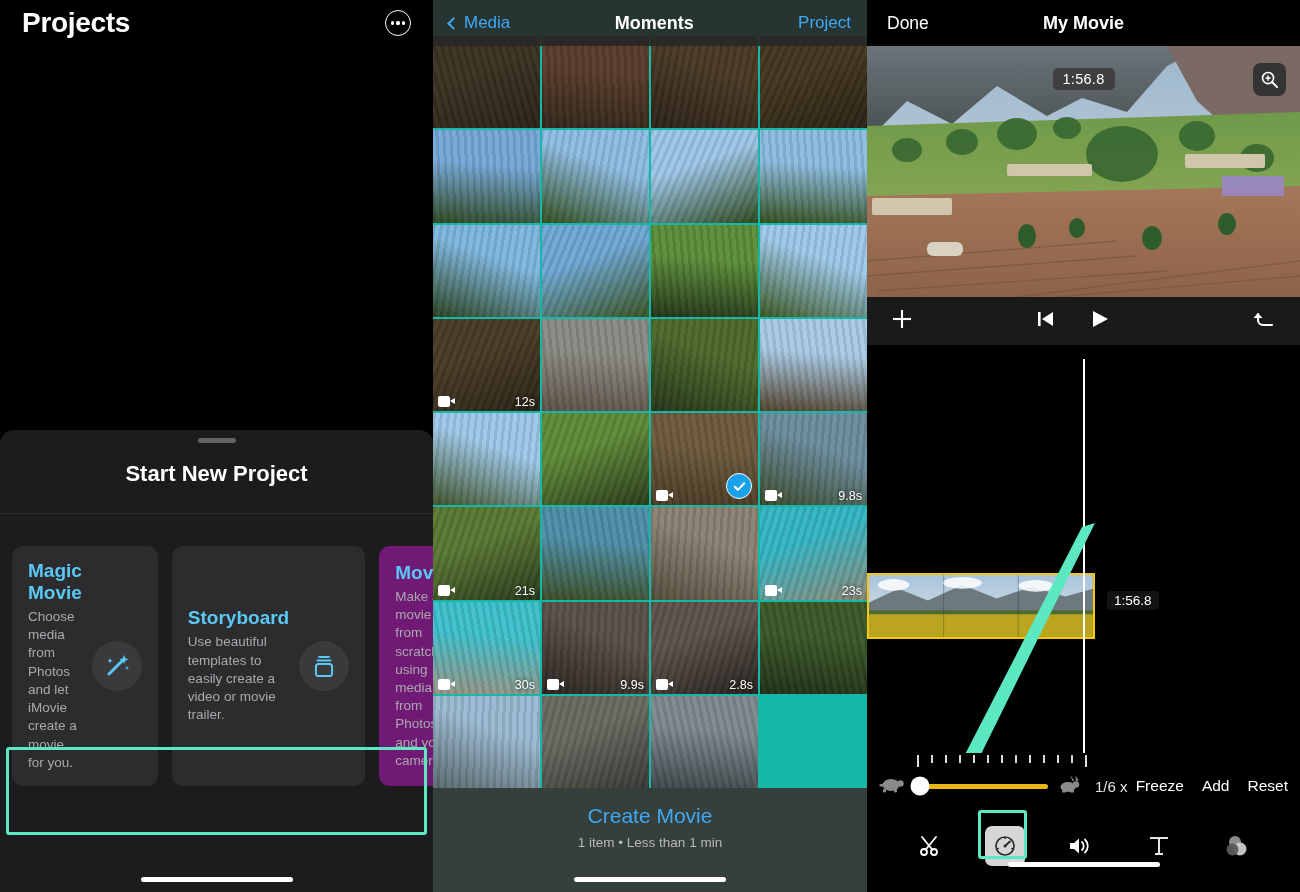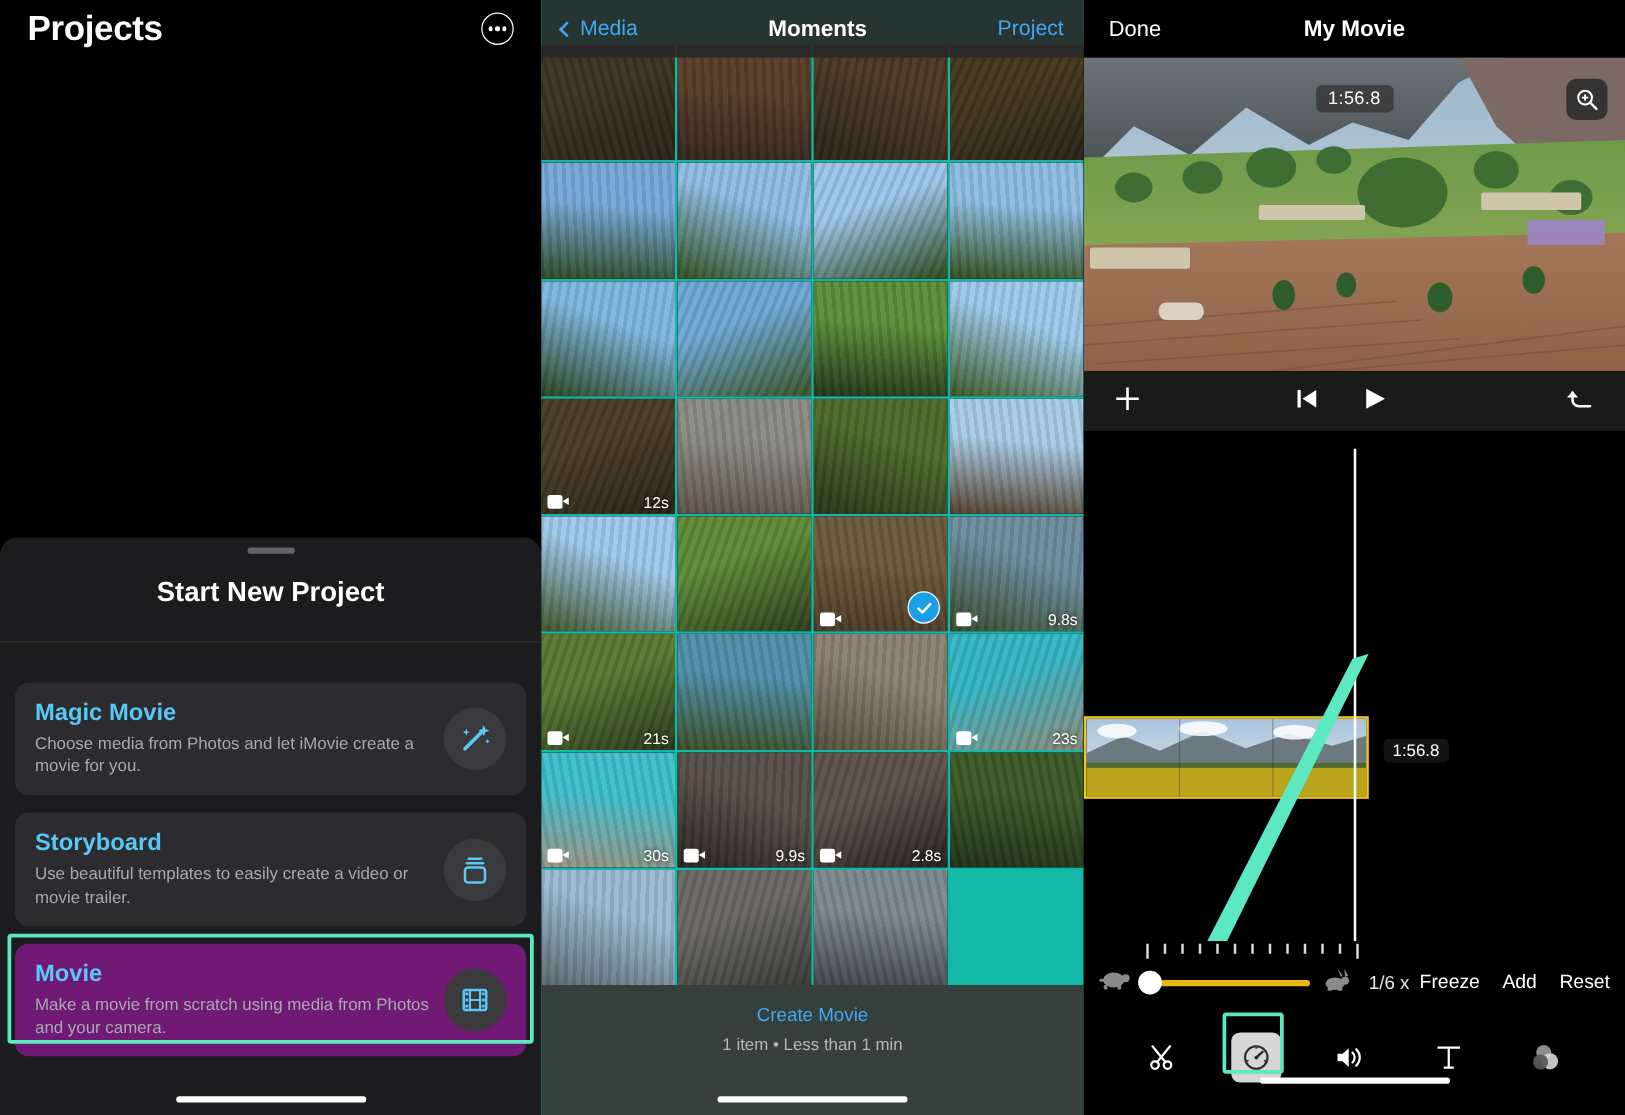--- a/index.html
+++ b/index.html
@@ -37,21 +37,21 @@
   }
   .grabber {
     position:absolute; top: 8px; left: 50%; transform: translateX(-50%);
     width: 38px; height: 5px; border-radius: 3px; background: #636366;
   }
   .sheet-title {
     height: 80px; display:flex; align-items:center; justify-content:center;
     color:#fff; font-size: 22px; font-weight: bold; border-bottom: 1px solid #2c2c2e;
     margin-top: 4px;
   }
-  .option-list { padding: 32px 12px 0 12px; display:flex; flex-direction:column; gap: 14px; }
+  .option-list { padding: 32px 12px 0 12px; display:flex; flex-direction:row; gap: 14px; }
   .option-card {
     position: relative; background: #2c2c2e; border-radius: 11px;
     padding: 14px 16px; min-height: 88px; display:flex; align-items:center;
   }
   .option-card.sel { background: #701a75; }
   .option-text { flex: 1; padding-right: 10px; }
   .option-title { color: #5AC8F5; font-size: 19px; font-weight: bold; margin-bottom: 4px; }
   .option-desc { color: #a9a9ad; font-size: 13.5px; line-height: 1.35; }
   .option-icon {
     width: 50px; height: 50px; border-radius: 50%; background: #3a3a3c;
@@ -93,21 +93,21 @@
   }
   .check {
     position:absolute; right: 6px; bottom: 6px; width: 26px; height: 26px; border-radius:50%;
     background:#18A0E8; border: 1.5px solid #fff; display:flex; align-items:center; justify-content:center;
   }
   .mid-footer {
     position:absolute; bottom:0; left:0; width:434px; height: 104px;
     background: rgba(55,55,52,0.94); display:flex; flex-direction:column;
     align-items:center; padding-top: 14px;
   }
-  .create-movie { color: #3FA9F5; font-size: 15px; font-weight: 500; padding: 2px 10px; }
+  .create-movie { color: #3FA9F5; font-size: 21px; font-weight: 500; padding: 2px 10px; }
   .create-sub { color: #b8b8b4; font-size: 13.5px; margin-top: 5px; }
 
   
   #panel-right { width: 433px; background:#000; }
   .r-header {
     height: 46px; display:flex; align-items:center; padding: 0 20px; background:#000;
     position: relative;
   }
   .r-done { color:#fff; font-size: 17.5px; }
   .r-title { position:absolute; left:0; width:433px; text-align:center; color:#fff;

